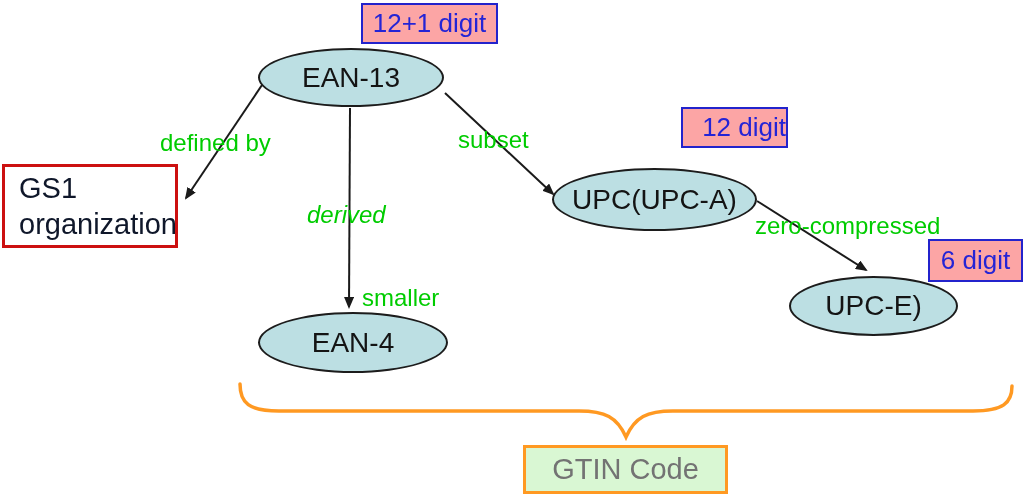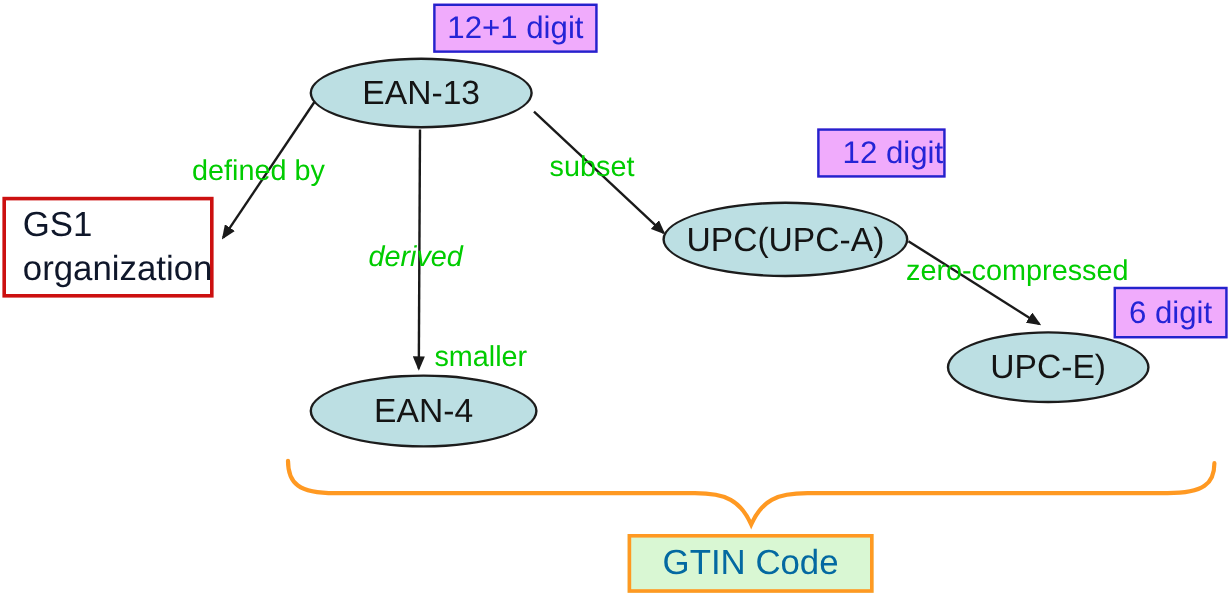--- a/index.html
+++ b/index.html
@@ -25,21 +25,21 @@
     align-items: center;
     justify-content: center;
     color: #141414;
     font-size: 28px;
     box-sizing: border-box;
     white-space: nowrap;
   }
   .digit-box {
     position: absolute;
     border: 2px solid #2323cc;
-    background: #f0abfc;
+    background: #fca5a5;
     color: #2424d6;
     display: flex;
     align-items: center;
     justify-content: center;
     font-size: 26px;
     box-sizing: border-box;
     white-space: nowrap;
   }
   .edge-label {
     position: absolute;
@@ -61,21 +61,21 @@
     padding-left: 14px;
     font-size: 29px;
     line-height: 36px;
   }
   #gtin-box {
     position: absolute;
     left: 523px; top: 445px;
     width: 205px; height: 49px;
     border: 3px solid #ff9922;
     background: #d9f7d3;
-    color: #0369a1;
+    color: #737373;
     box-sizing: border-box;
     display: flex;
     align-items: center;
     justify-content: center;
     font-size: 29px;
   }
   
   #node-ean13 { left: 258px; top: 48px;  width: 186px; height: 59px; }
   #node-upca  { left: 552px; top: 168px; width: 205px; height: 63px; }
   #node-upce  { left: 789px; top: 276px; width: 169px; height: 60px; }

